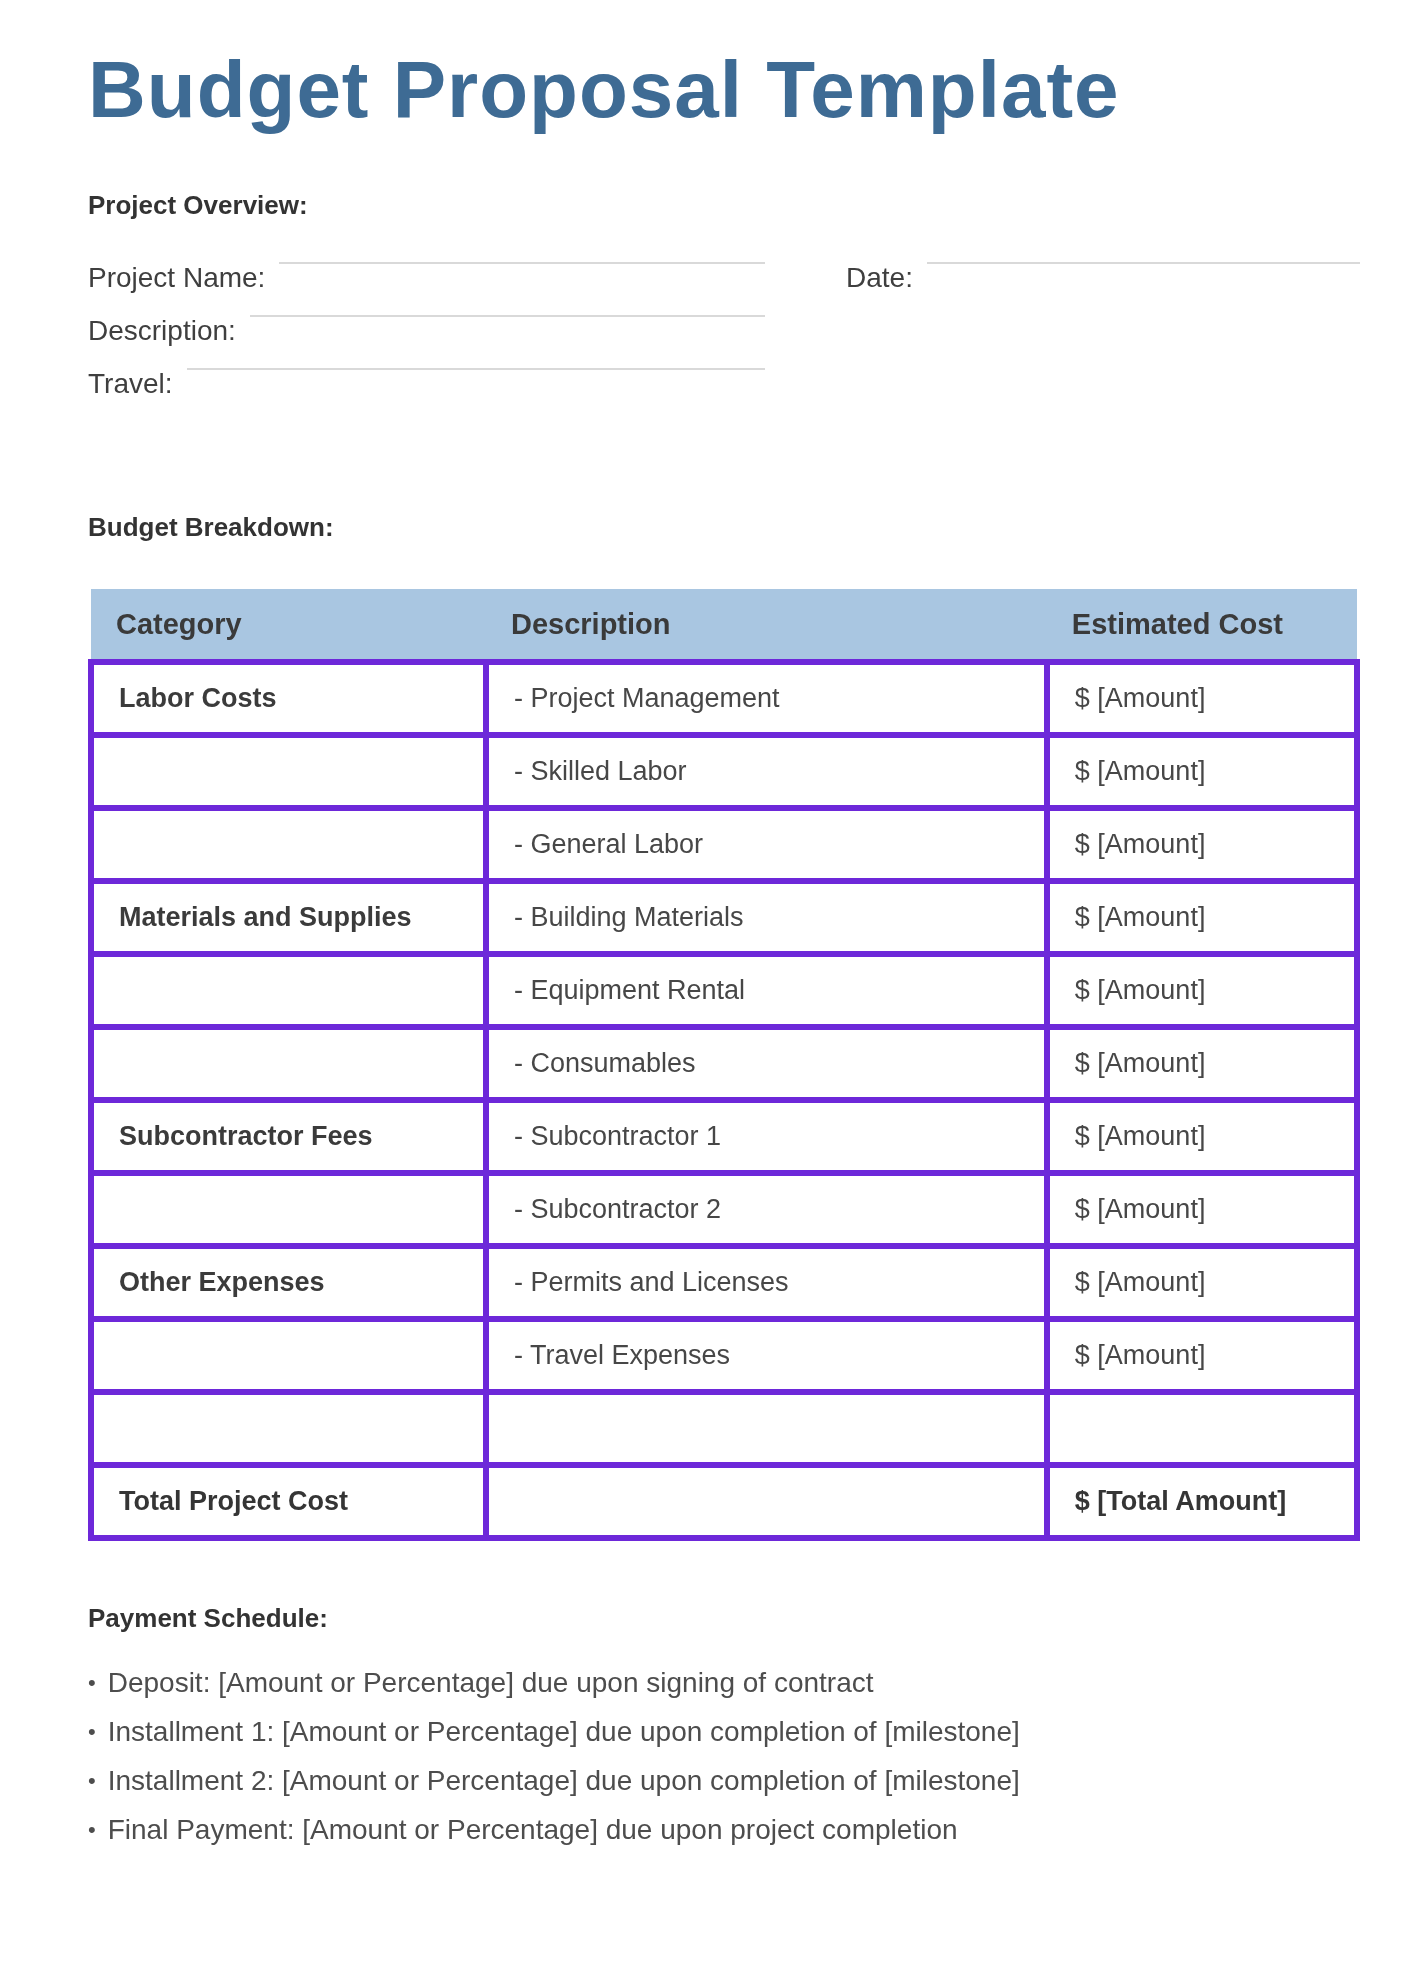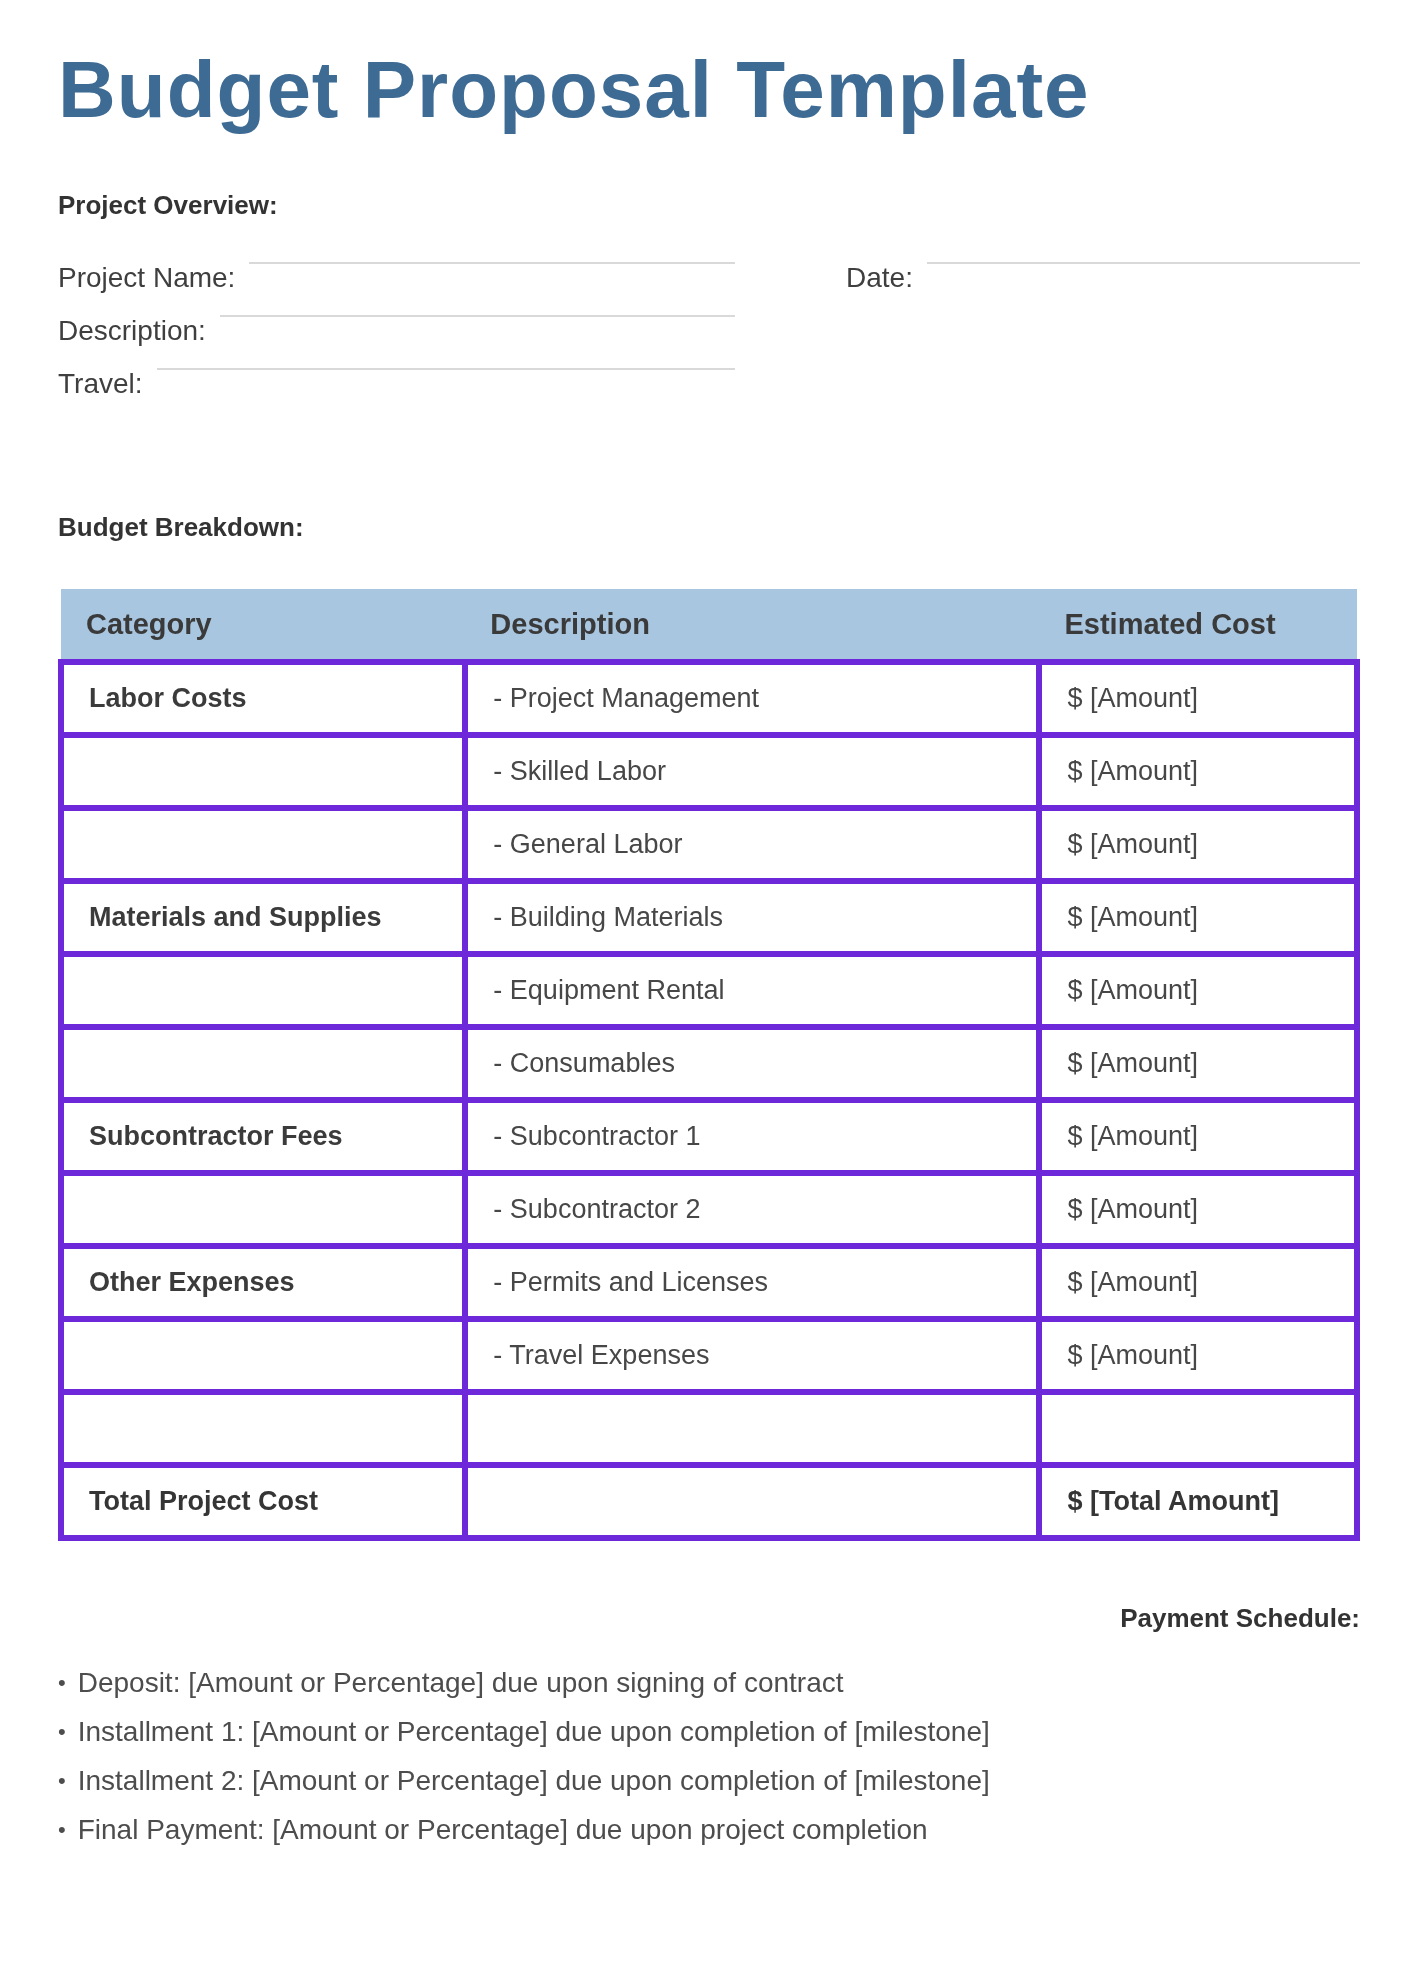--- a/index.html
+++ b/index.html
@@ -7,42 +7,42 @@
   body {
     width: 1424px;
     height: 1968px;
     font-family: "Liberation Sans", sans-serif;
     color: #444444;
     overflow: hidden;
   }
   .page {
     width: 1424px;
     height: 1968px;
-    padding: 44px 64px 0 58px;
+    padding: 44px 64px 0 88px;
     background: #ffffff;
   }
 
   
   .doc-title {
     font-size: 80px;
     font-weight: 700;
     color: var(--title-blue, #3E6B94);
     letter-spacing: 1px;
     line-height: 1.15;
   }
 
   
   .section-heading {
     font-size: 26px;
     font-weight: 700;
     color: #333333;
   }
   .overview-heading { margin-top: 54px; }
   .breakdown-heading { margin-top: 112px; }
-  .payment-heading  { margin-top: 62px; text-align: right; }
+  .payment-heading  { margin-top: 62px; }
 
   
   .fields { margin-top: 20px; }
   .field-row {
     display: flex;
     align-items: flex-end;
     height: 53px;
   }
   .field-label {
     font-size: 28px;

